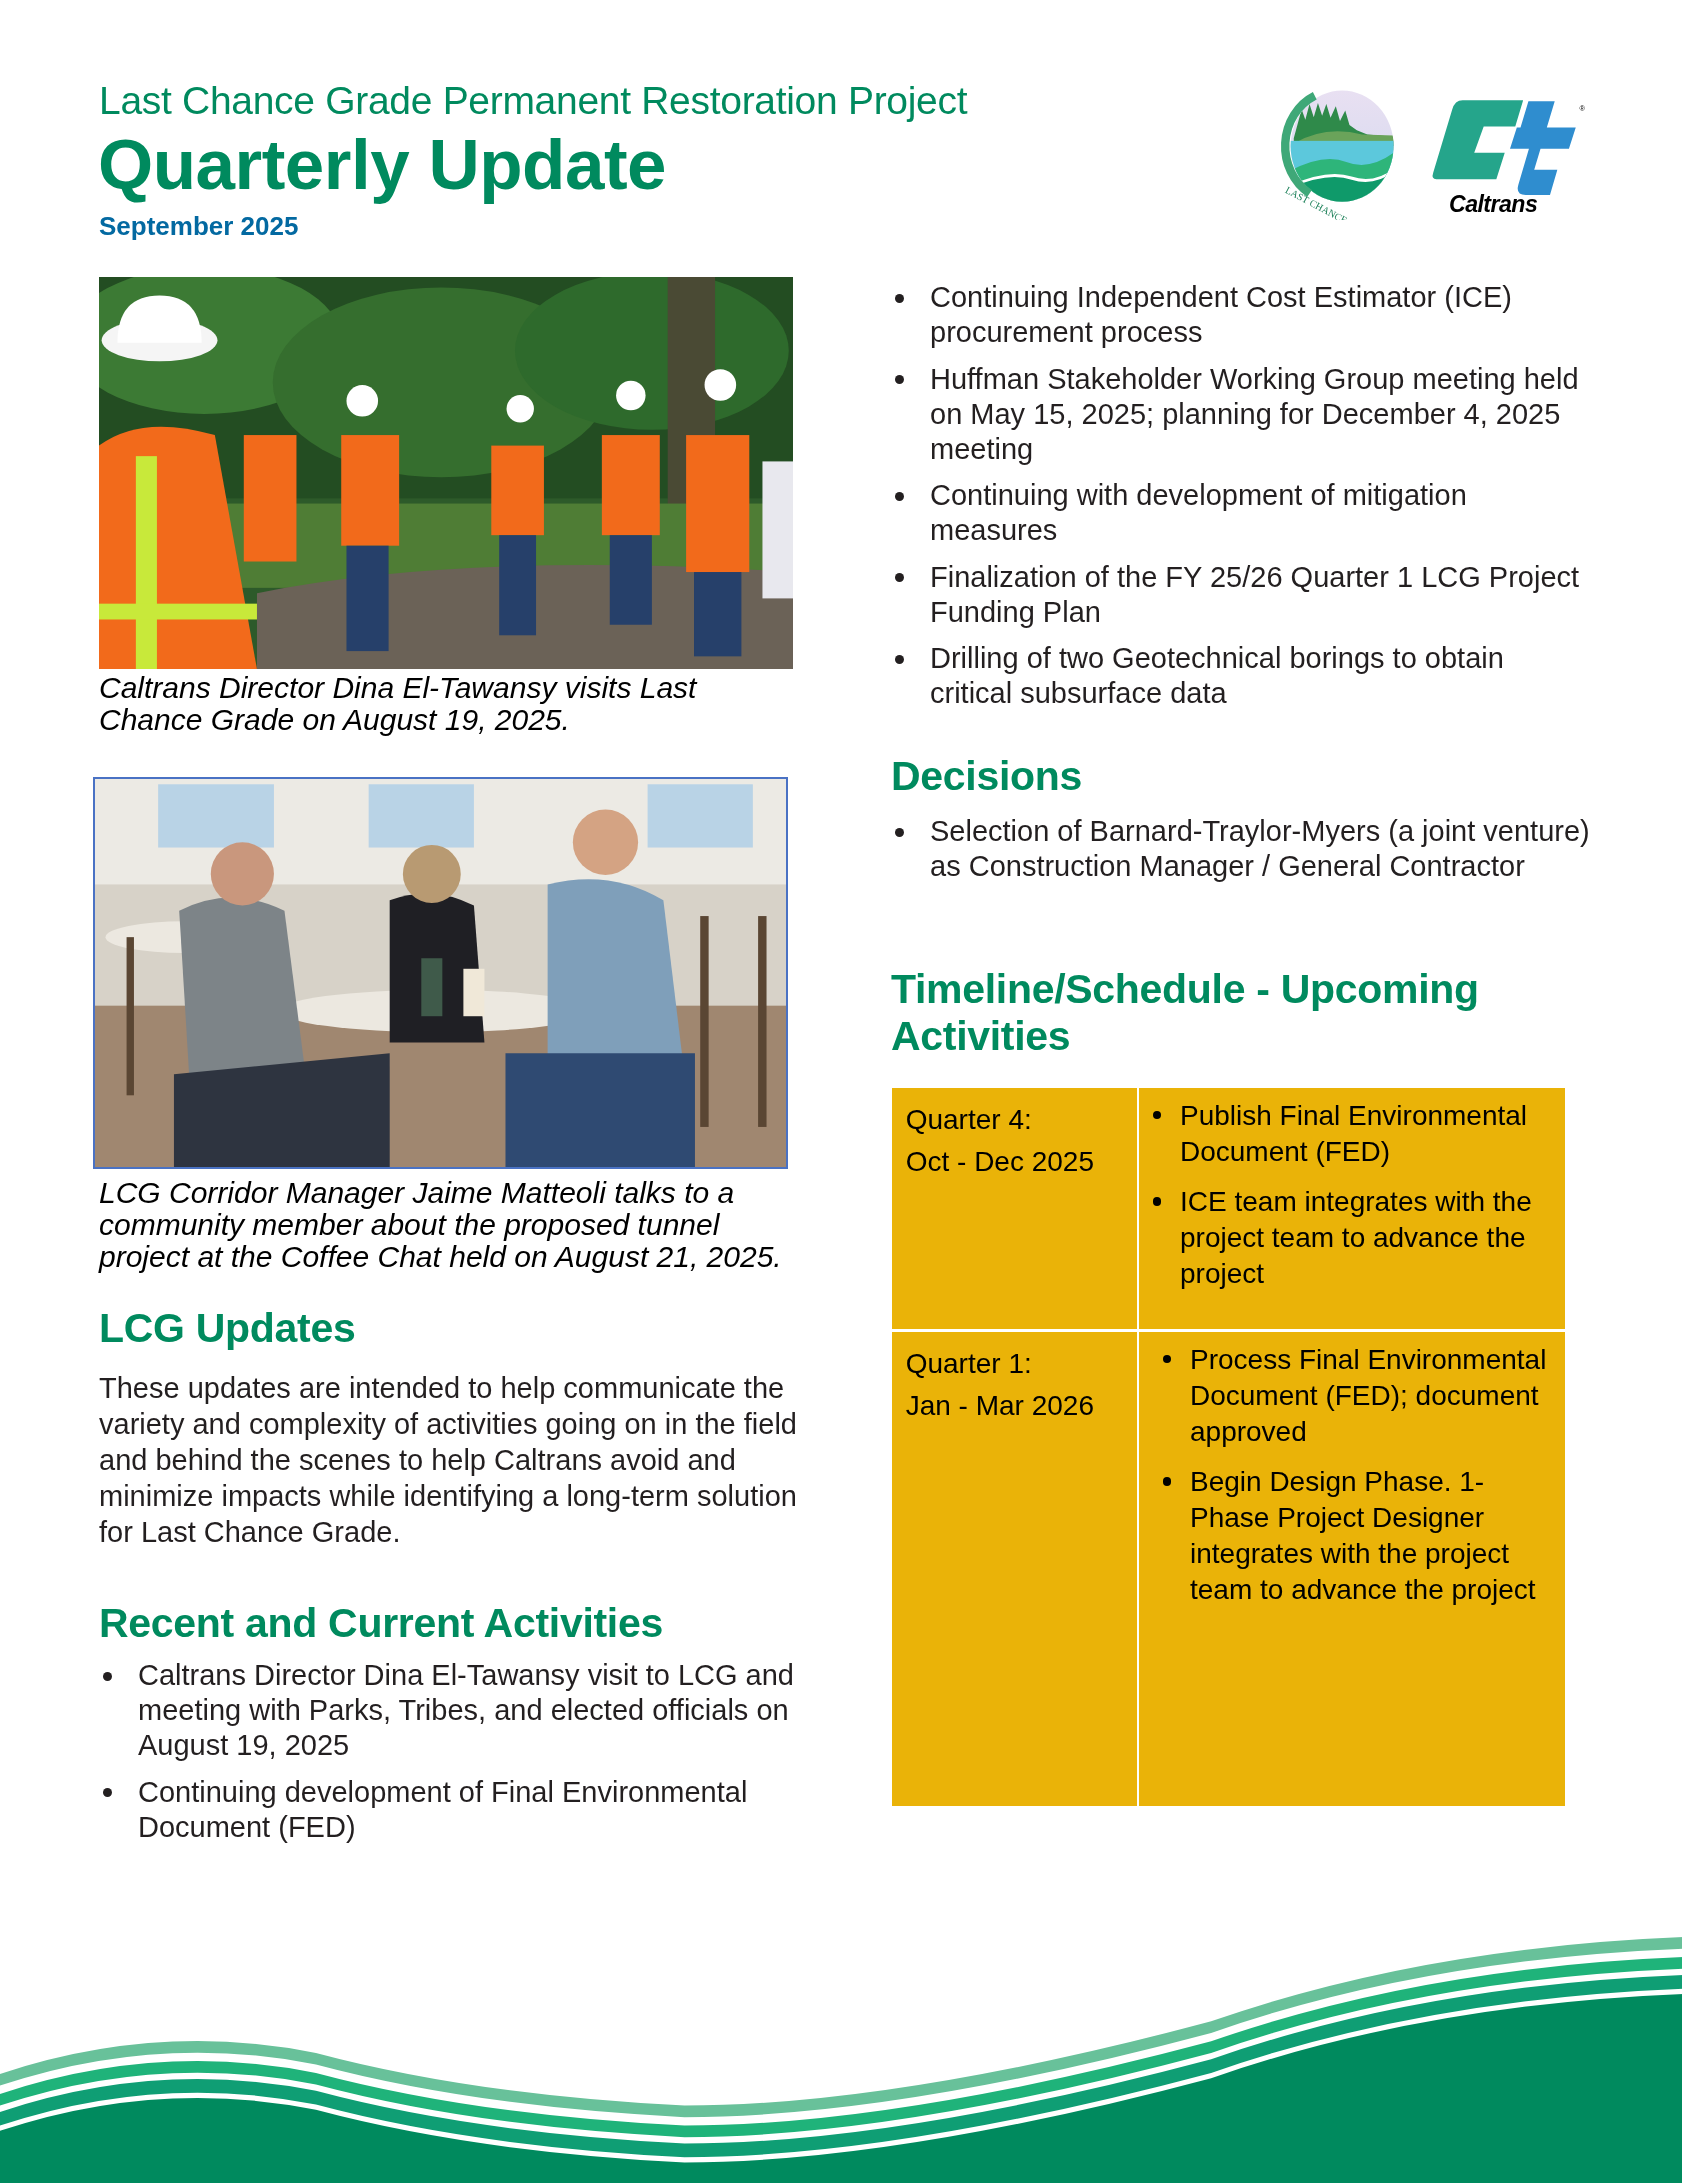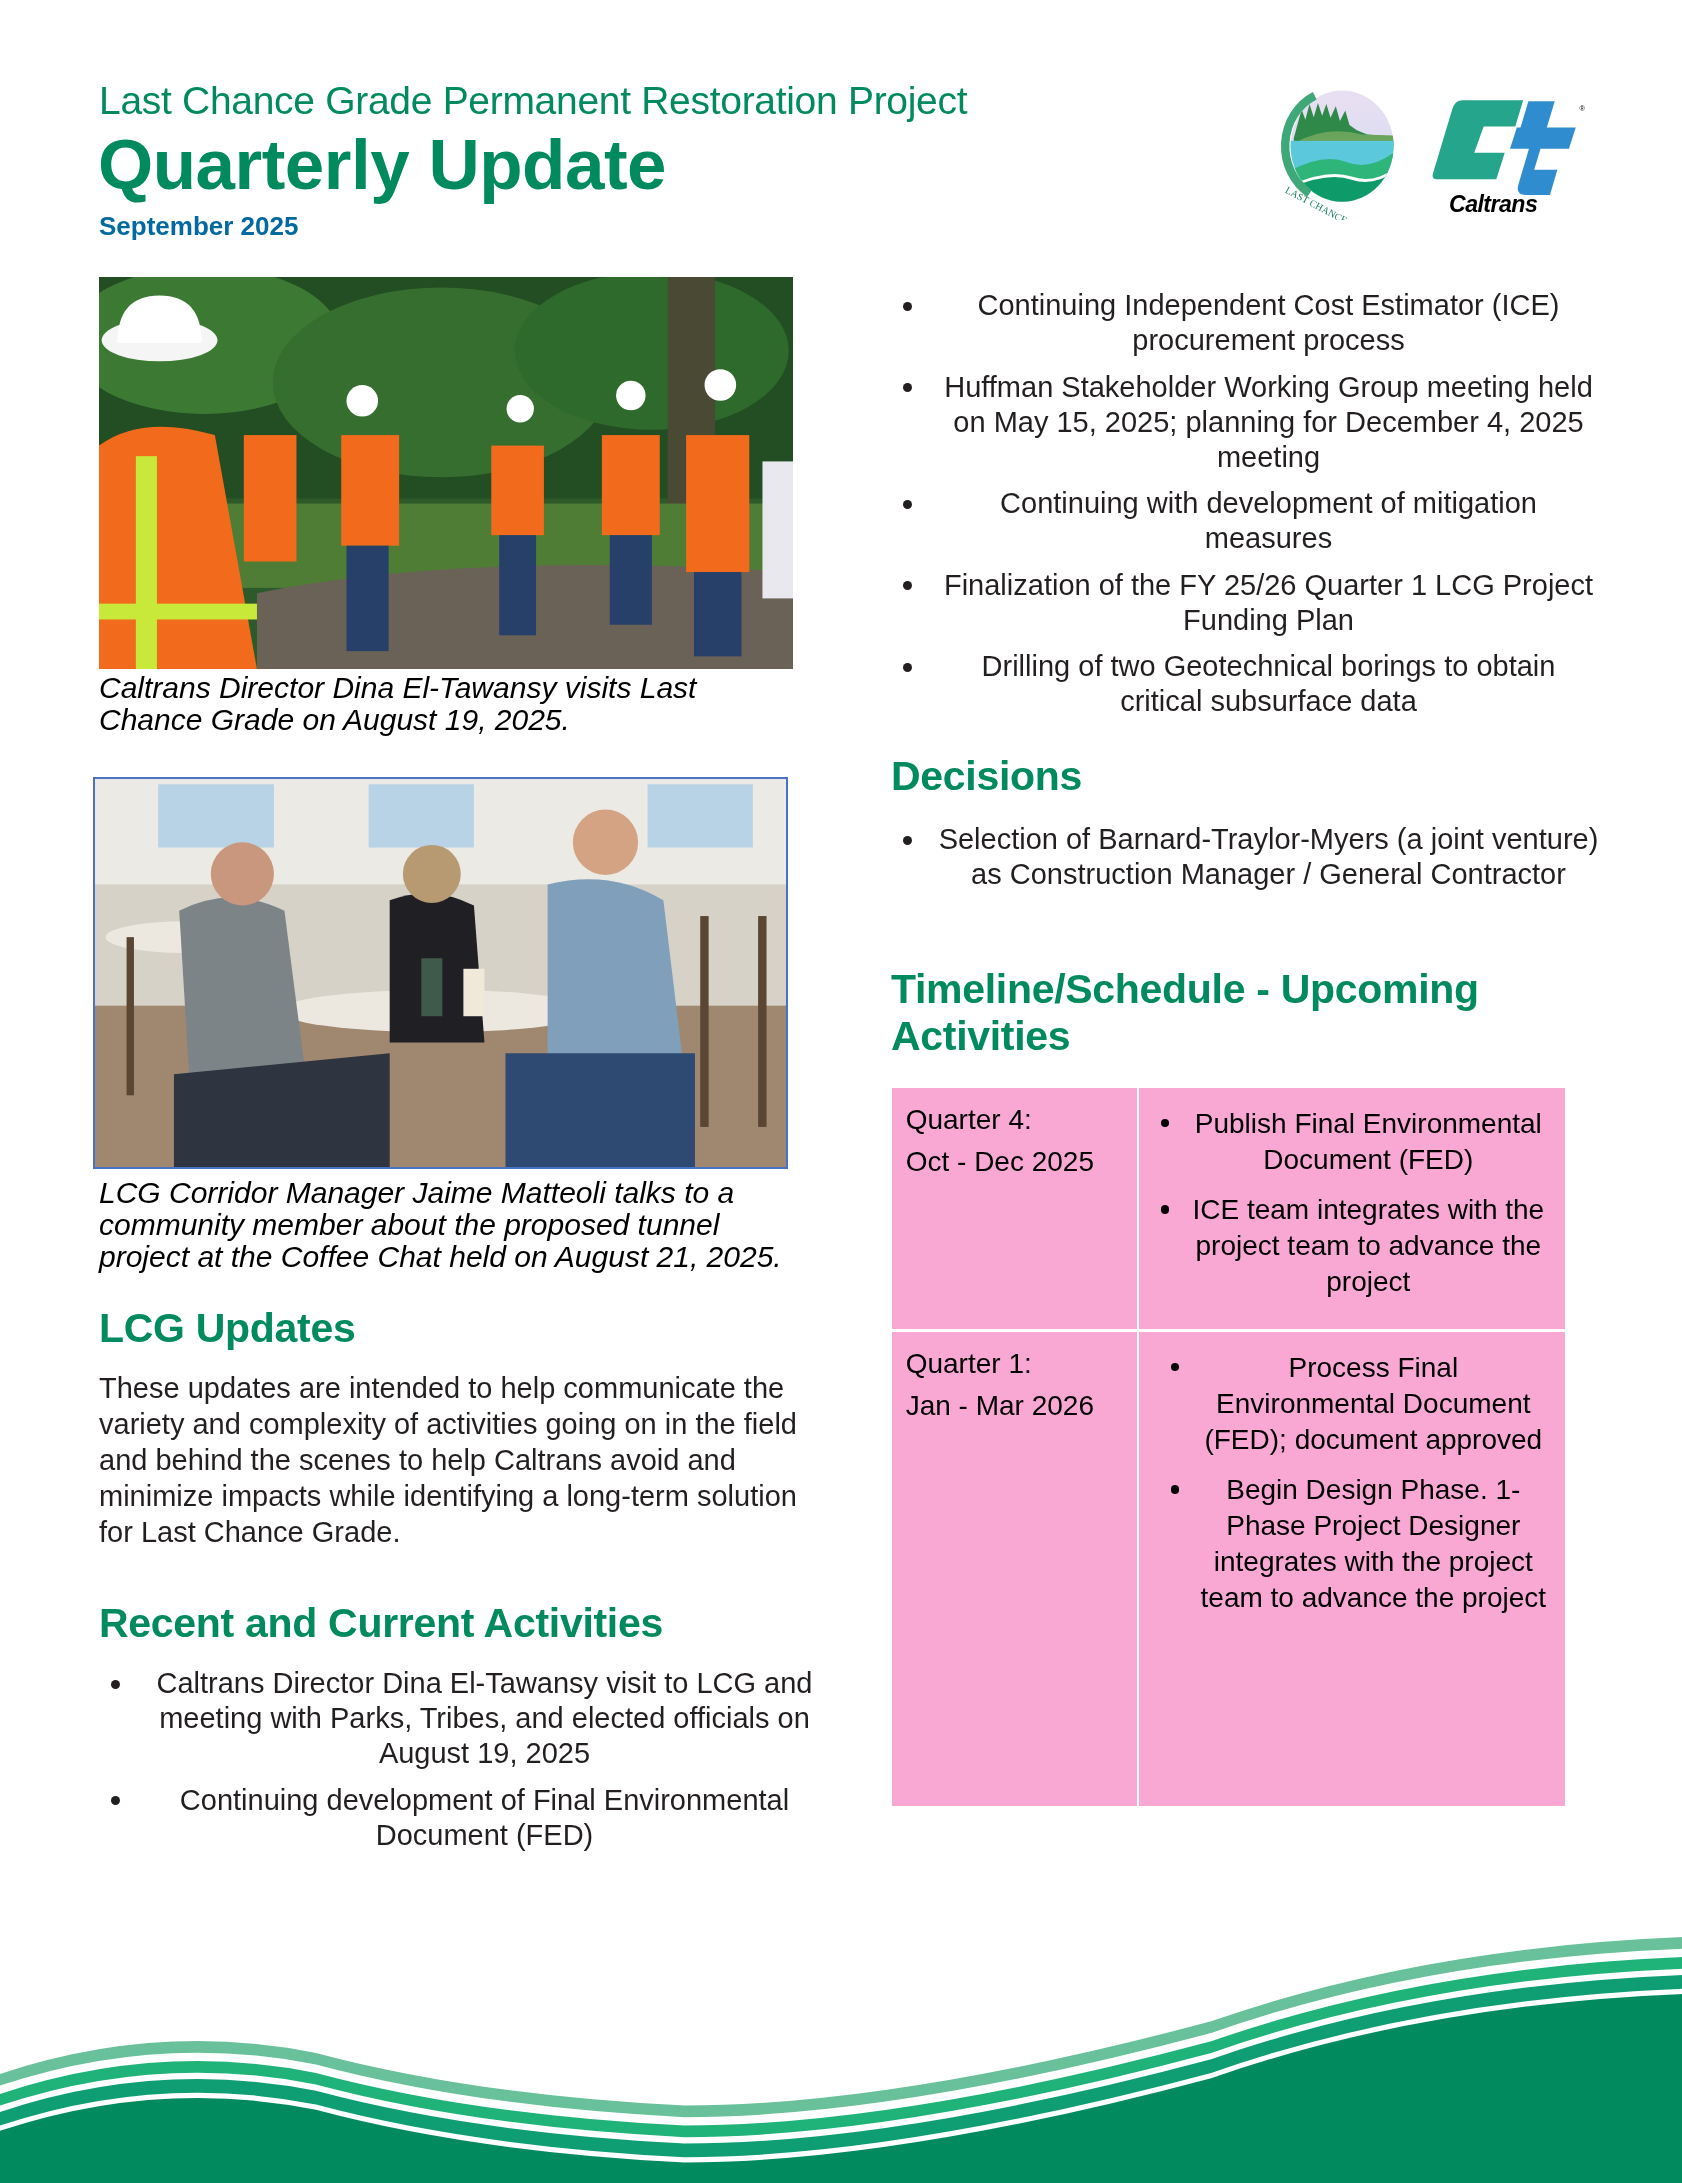--- a/index.html
+++ b/index.html
@@ -27,35 +27,35 @@
   .caption1 { left: 99px; top: 672px; width: 700px; }
   .caption2 { left: 99px; top: 1177px; width: 716px; }
 
   .h2 { font-size: 41px; font-weight: bold; color: #008a5e; line-height: 47px; letter-spacing: -0.3px; }
   .body-text { font-size: 29px; line-height: 36px; color: #231f20; }
 
   .lcg-h { left: 99px; top: 1305px; }
   .lcg-p { left: 99px; top: 1370px; width: 700px; }
 
   .recent-h { left: 99px; top: 1600px; }
-  ul.bullets { margin: 8px; padding: 0; list-style: none; text-align: center; }
+  ul.bullets { margin: 0; padding: 0; list-style: none; }
   ul.bullets li { position: relative; padding-left: 39px; font-size: 29px; line-height: 35px; margin-bottom: 11.6px; color: #231f20; }
   ul.bullets li::before { content: ""; position: absolute; left: 4.2px; top: 13.7px; width: 9px; height: 9px; border-radius: 50%; background: #231f20; }
   .recent-list { left: 99px; top: 1658px; width: 716px; }
 
   .right-list { left: 891px; top: 280px; width: 700px; }
   .dec-h { left: 891px; top: 753px; }
   .dec-list { left: 891px; top: 814px; width: 700px; }
   .tl-h { left: 891px; top: 966px; width: 700px; }
   .tbl-grid { position: absolute; left: 892px; top: 1085px; width: 673px; }
   .tbl-head { display: flex; height: 71px; background: #008a5e; }
   .tbl-head div { color: #ffffff; font-weight: bold; font-size: 27px; display: flex; align-items: center; justify-content: center; }
   .col-q { width: 247px; box-sizing: border-box; border-right: 2.6px solid #ffffff; }
   .col-a { flex: 1; }
-  .tbl-row { display: flex; background: #f9a8d4; border-top: 3.2px solid #ffffff; }
+  .tbl-row { display: flex; background: #eab308; border-top: 3.2px solid #ffffff; }
   .tbl-row .col-q { padding: 10.5px 13.7px; font-size: 28px; line-height: 42px; color: #000; }
   .tbl-row .col-a { padding: 9.5px 8.4px 0 10.5px; }
   .tbl-row ul.bullets li { padding-left: 30.5px; font-size: 28px; line-height: 36px; margin-bottom: 14.7px; color: #000; }
   .tbl-row ul.bullets li::before { left: 3.2px; top: 13px; width: 8.4px; height: 8.4px; background: #000; }
   .row1 { height: 244px; box-sizing: border-box; }
   .row2 { height: 477px; box-sizing: border-box; gap: 10px; }
 
   .footer-wave { left: 0; top: 1916px; width: 1683px; height: 267px; }
 </style>
 </head>

